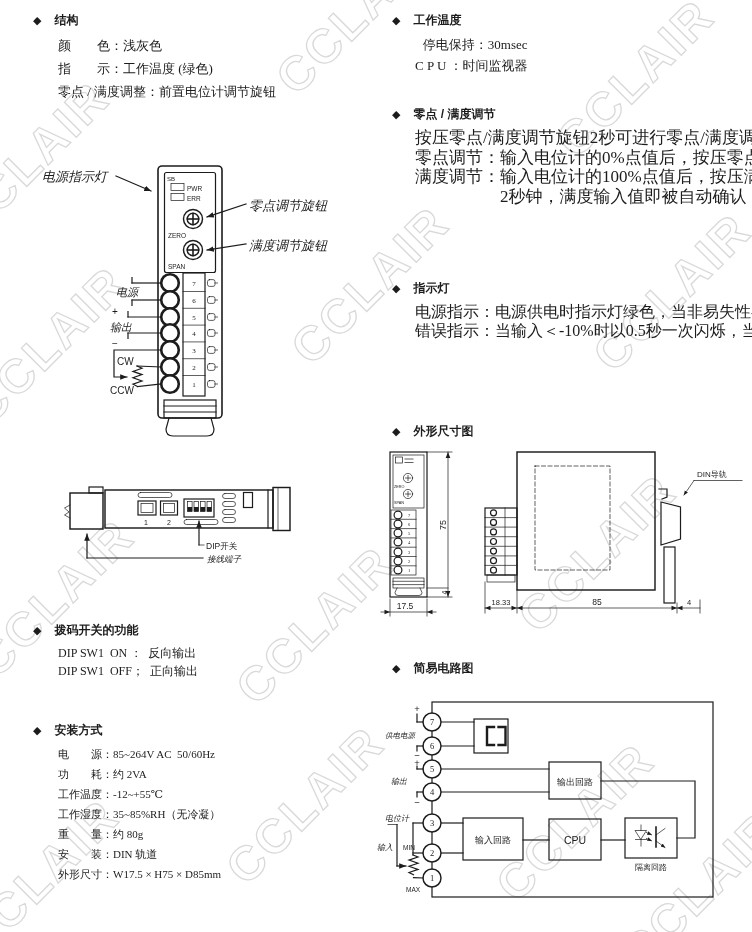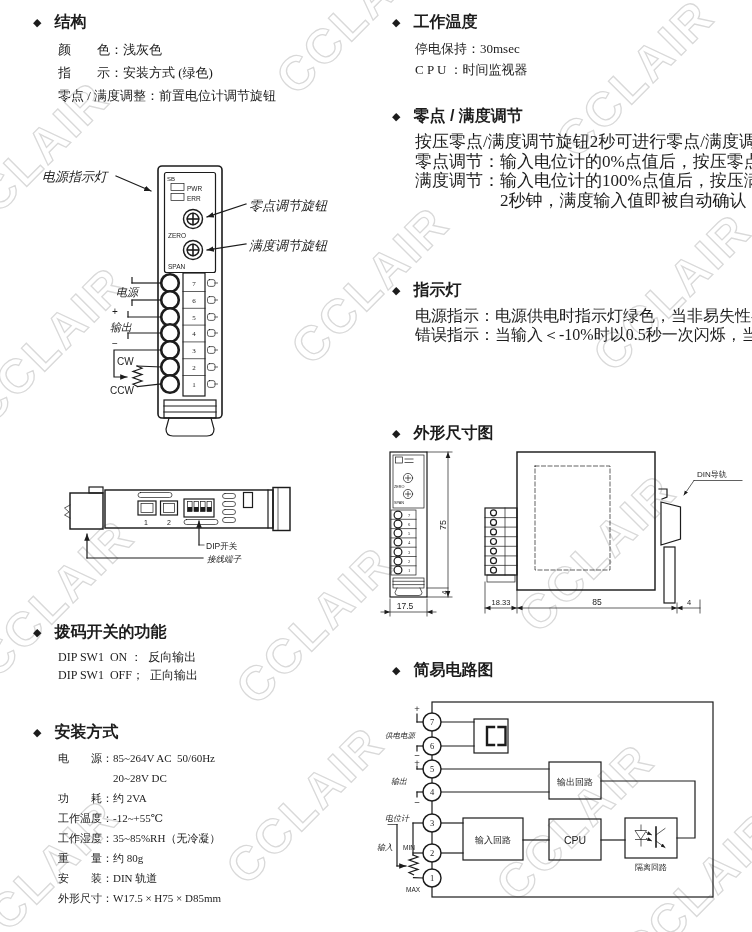--- a/index.html
+++ b/index.html
@@ -6,24 +6,24 @@
   .page{position:relative;width:752px;height:932px;background:#ffffff;overflow:hidden;
         font-family:"Liberation Serif","DejaVu Serif",serif;color:#1c1c1c;}
   .wm{position:absolute;transform:translate(-50%,-50%) rotate(-45deg);
       font-family:"Liberation Sans","DejaVu Sans",sans-serif;font-weight:bold;
       font-size:48px;letter-spacing:3px;color:transparent;
       -webkit-text-stroke:1.3px #d9d9d9;white-space:nowrap;z-index:0;}
   .sec{position:absolute;z-index:2;}
   .hd{display:flex;align-items:center;gap:13px;
       font-family:"Liberation Sans","DejaVu Sans",sans-serif;}
   .hd .dia{font-size:11px;line-height:1;}
-  .hd h2{margin:0;font-size:16px;font-weight:bold;}
+  .hd h2{margin:0;font-size:12px;font-weight:bold;}
   .rows{margin:5px 0 0 25px;}
   .row{font-size:13px;line-height:23px;white-space:pre;}
-  .sec-add .row{line-height:21px;}
+  .sec-add .row{line-height:21px;text-align:right;}
   .sec-zs .row{font-size:17px;line-height:19.5px;}
   .sec-ind .row{font-size:16px;line-height:19.2px;}
   .sec-dip .row{font-size:12px;line-height:18px;}
   .sec-inst .row{font-size:11px;line-height:20px;}
   .art{position:absolute;left:0;top:0;z-index:1;}
   svg .ln{fill:none;stroke:#1c1c1c;stroke-width:1.2;stroke-linecap:square;}
   svg .thin{stroke-width:0.7;}
   svg .w14{stroke-width:1.45;}
   svg .w16{stroke-width:1.6;}
   svg .w24{stroke-width:2.4;}
@@ -52,21 +52,21 @@
   <div class="wm" style="left:40px;top:878px">CCLAIR</div>
   <div class="wm" style="left:700px;top:890px">CCLAIR</div>
 
   <section class="sec" style="left:33px;top:12px">
     <div class="hd">
       <span class="dia">◆</span>
       <h2>结构</h2>
     </div>
     <div class="rows">
       <div class="row">颜　　色：浅灰色</div>
-      <div class="row">指　　示：安装方式 (绿色)</div>
+      <div class="row">指　　示：工作温度 (绿色)</div>
       <div class="row">零点 / 满度调整：前置电位计调节旋钮</div>
     </div>
   </section>
 
   <section class="sec sec-add" style="left:392px;top:12px">
     <div class="hd">
       <span class="dia">◆</span>
       <h2>工作温度</h2>
     </div>
     <div class="rows" style="margin-left:23px">
@@ -117,21 +117,20 @@
     </div>
   </section>
 
   <section class="sec sec-inst" style="left:33px;top:722px">
     <div class="hd">
       <span class="dia">◆</span>
       <h2>安装方式</h2>
     </div>
     <div class="rows">
       <div class="row">电　　源：85~264V AC  50/60Hz</div>
-      <div class="row">　　　　　20~28V DC</div>
       <div class="row">功　　耗：约 2VA</div>
       <div class="row">工作温度：-12~+55℃</div>
       <div class="row">工作湿度：35~85%RH（无冷凝）</div>
       <div class="row">重　　量：约 80g</div>
       <div class="row">安　　装：DIN 轨道</div>
       <div class="row">外形尺寸：W17.5 × H75 × D85mm</div>
     </div>
   </section>
 
   <section class="sec" style="left:392px;top:660px">

